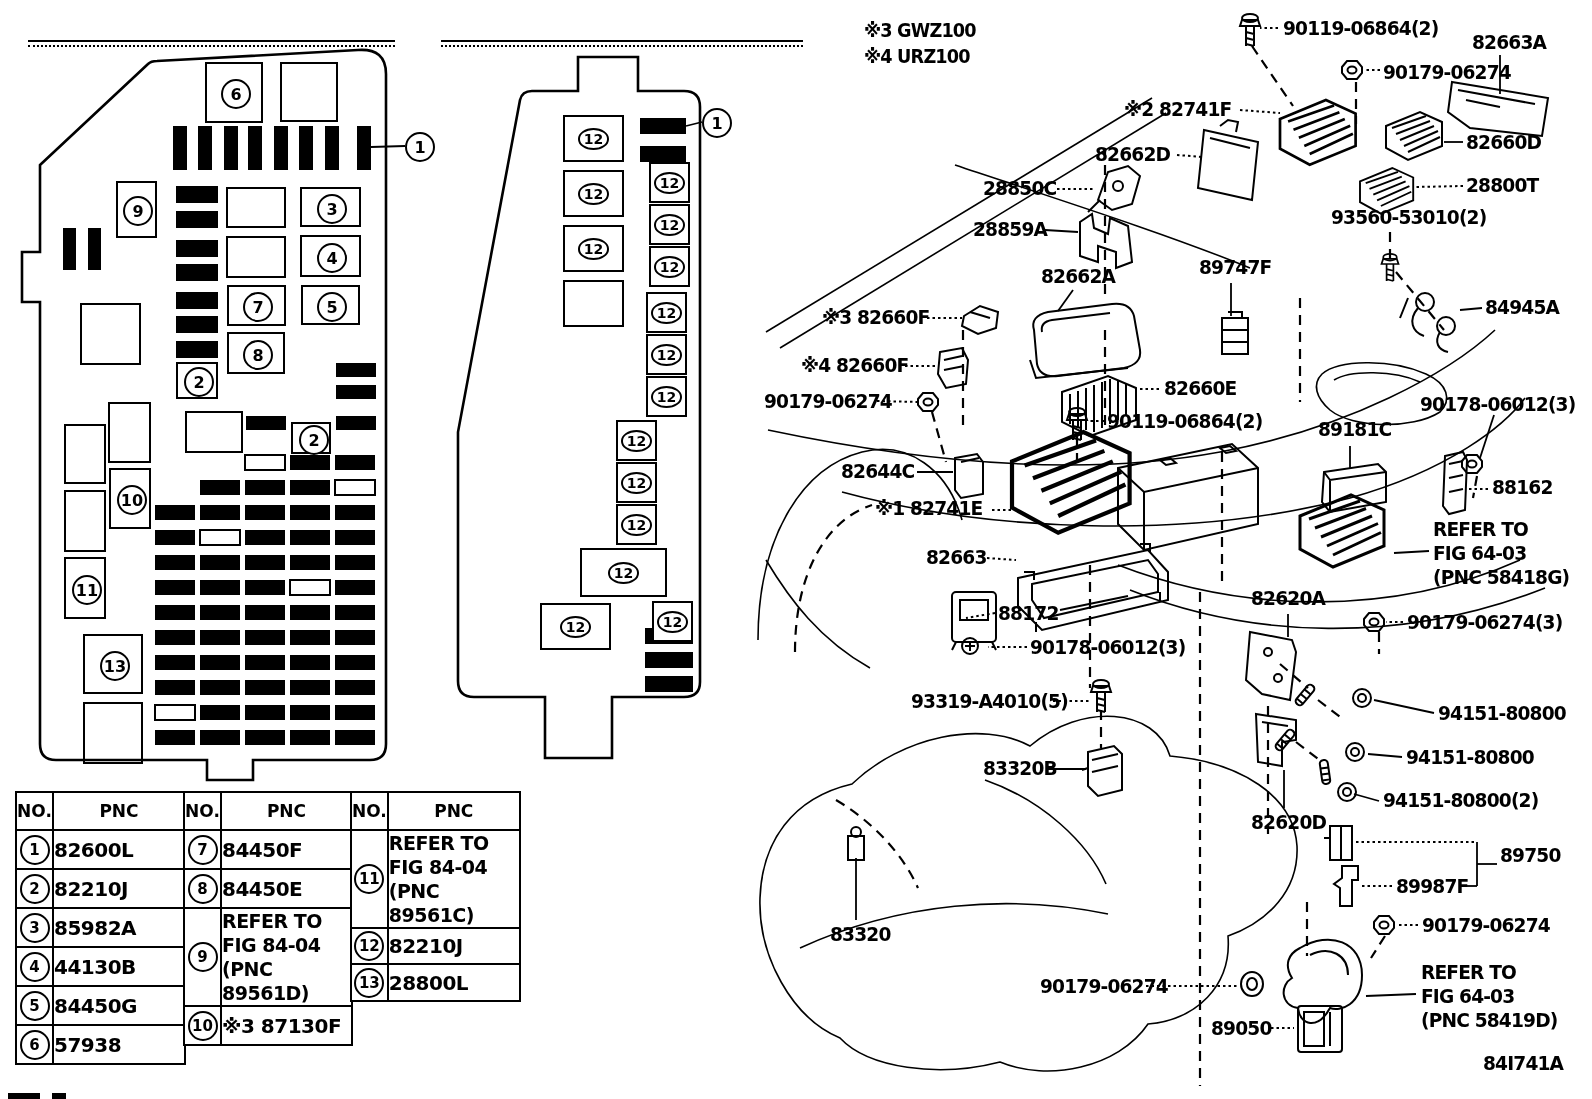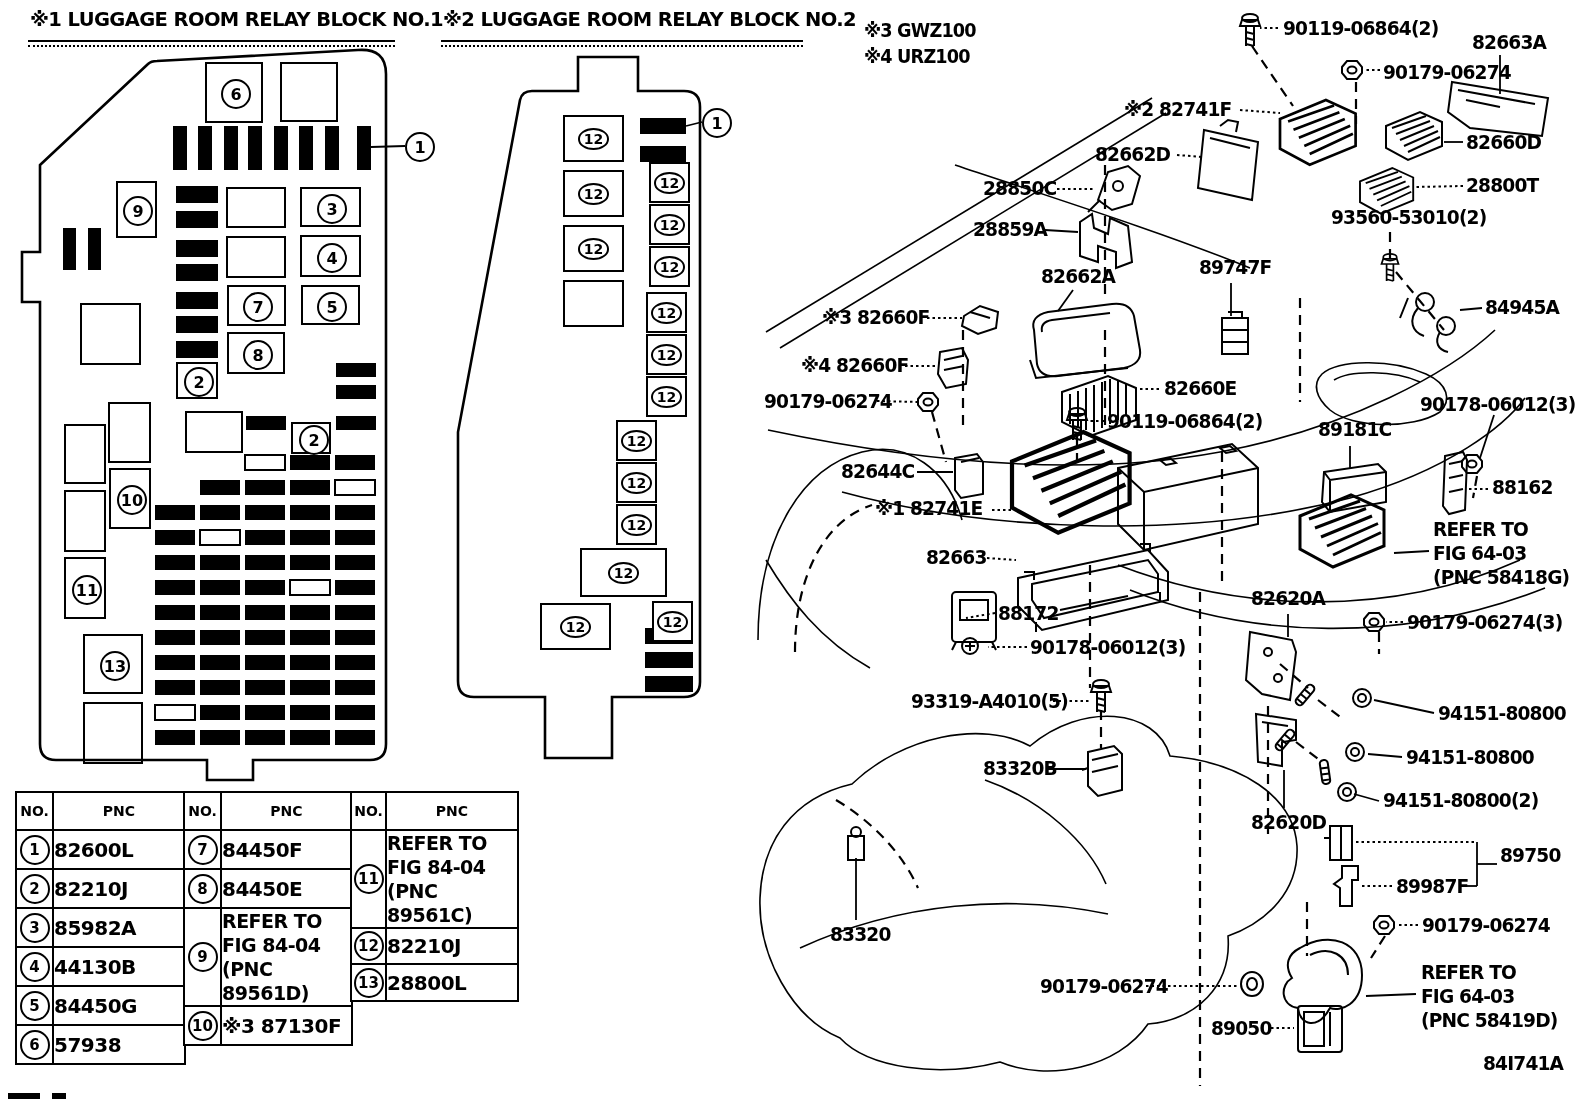--- a/index.html
+++ b/index.html
@@ -20,21 +20,21 @@
   .hdr-d{position:absolute;height:0;border-top:2.5px dotted #000;}
   .lbl{position:absolute;font-weight:bold;font-size:20px;letter-spacing:-0.9px;
     white-space:pre-line;line-height:24px;transform:scaleX(.93);transform-origin:left top;}
   .note{font-size:19px;}
   .circ{position:absolute;width:26px;height:26px;border:2.4px solid #000;border-radius:50%;
     background:#fff;font-weight:bold;font-size:16px;display:flex;align-items:center;justify-content:center;z-index:3;}
   .b2cell{position:absolute;border:2.3px solid #000;background:#fff;display:flex;align-items:center;justify-content:center;z-index:2;}
   .oval{border:2.2px solid #000;border-radius:50%;padding:0 4px;font-size:14px;font-weight:bold;line-height:18px;}
   table.pnc{position:absolute;border-collapse:collapse;background:#fff;z-index:4;}
   table.pnc td,table.pnc th{border:2.4px solid #000;font-weight:bold;font-size:20px;padding:0;}
-  table.pnc th{font-size:14px;font-weight:bold;}
+  table.pnc th{font-size:17px;font-weight:bold;}
   td.no{text-align:center;vertical-align:middle;}
   td.pnc-v{padding-left:14px;letter-spacing:-0.5px;white-space:pre-line;line-height:24px;}
   .circ-s{display:inline-flex;width:26px;height:26px;border:2.2px solid #000;border-radius:50%;
     align-items:center;justify-content:center;font-size:15px;font-weight:bold;}
   .cutmark{position:absolute;background:#000;}
 </style>
 </head>
 <body>
 
 <div class="canvas">
@@ -373,24 +373,22 @@
     <line class="ln dots" x1="1392" y1="886" x2="1362" y2="886"></line>
     <line class="ln lead" x1="1464" y1="886" x2="1477" y2="886"></line>
     <line class="ln dots" x1="1418" y1="925" x2="1398" y2="925"></line>
     <line class="ln lead" x1="856" y1="920" x2="856" y2="858"></line>
     <line class="ln dots" x1="1146" y1="986" x2="1238" y2="986"></line>
     <line class="ln lead" x1="1416" y1="994" x2="1366" y2="996"></line>
     <line class="ln dots" x1="1271" y1="1028" x2="1294" y2="1028"></line>
   </g>
 </svg>
 
-<div class="hdr" style="left:30px;top:8px">※1 LUGGAGE ROOM RELAY BLOCK NO.1</div>
 <div class="hdr-u" style="left:28px;top:40px;width:367px"></div>
 <div class="hdr-d" style="left:28px;top:45px;width:367px"></div>
-<div class="hdr" style="left:443px;top:8px">※2 LUGGAGE ROOM RELAY BLOCK NO.2</div>
 <div class="hdr-u" style="left:441px;top:40px;width:362px"></div>
 <div class="hdr-d" style="left:441px;top:45px;width:362px"></div>
 
 <div class="lbl note" style="left:864px;top:18px">※3 GWZ100</div>
 <div class="lbl note" style="left:864px;top:44px">※4 URZ100</div>
 
 <div class="circ" style="left:405px;top:132px">1</div>
 <div class="circ" style="left:221px;top:79px">6</div>
 <div class="circ" style="left:123px;top:196px">9</div>
 <div class="circ" style="left:317px;top:194px">3</div>

